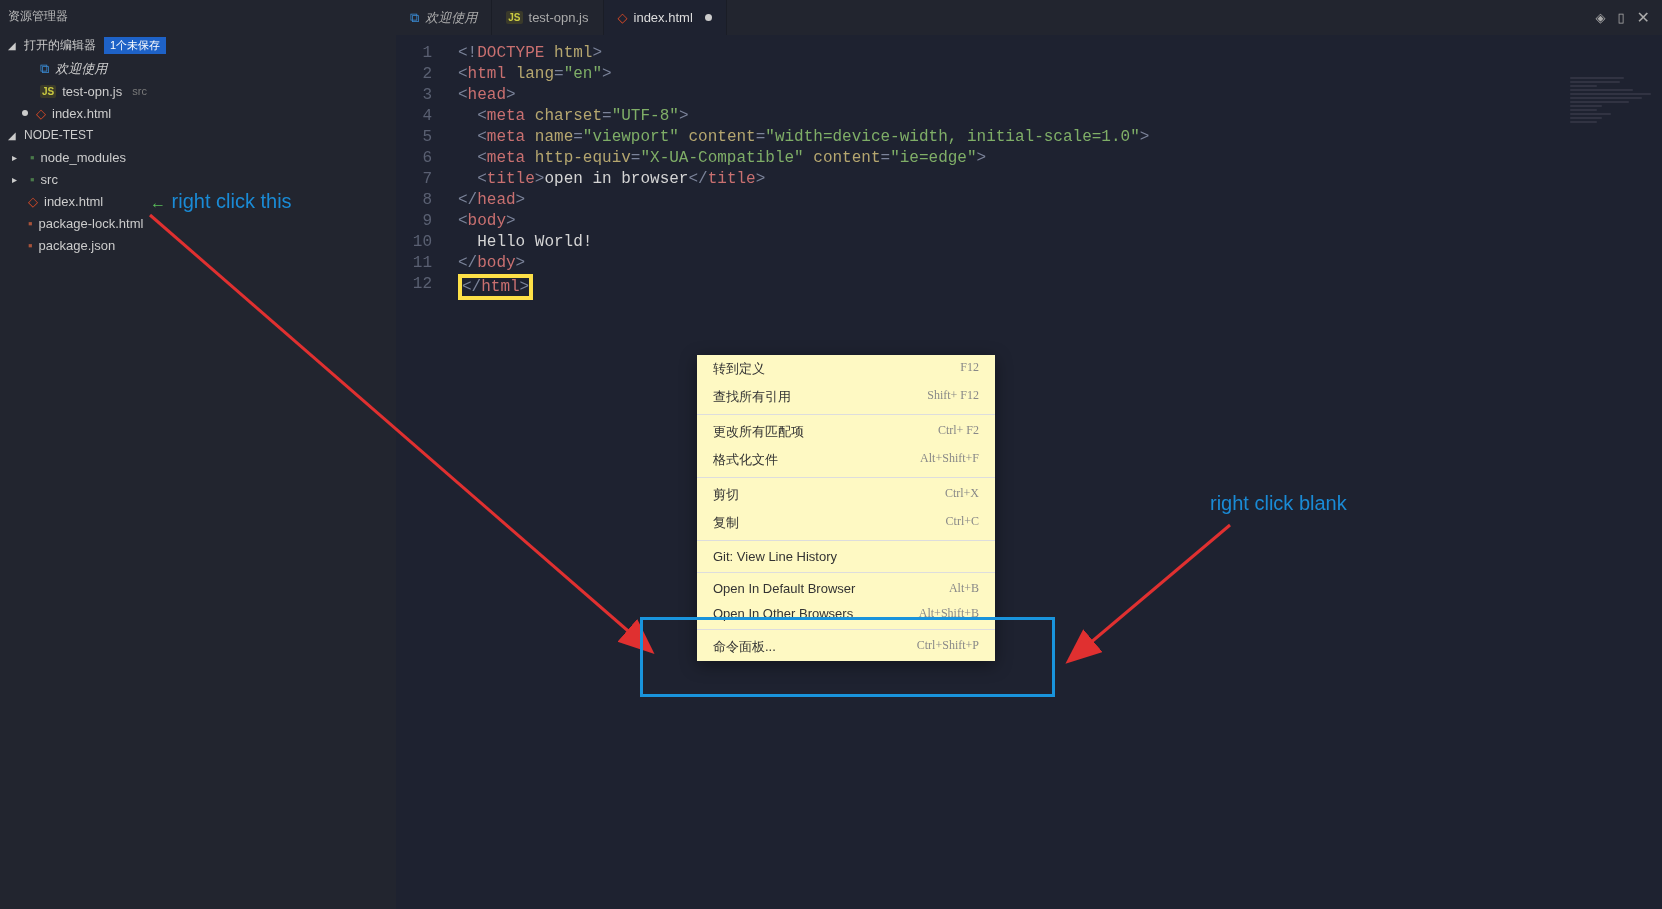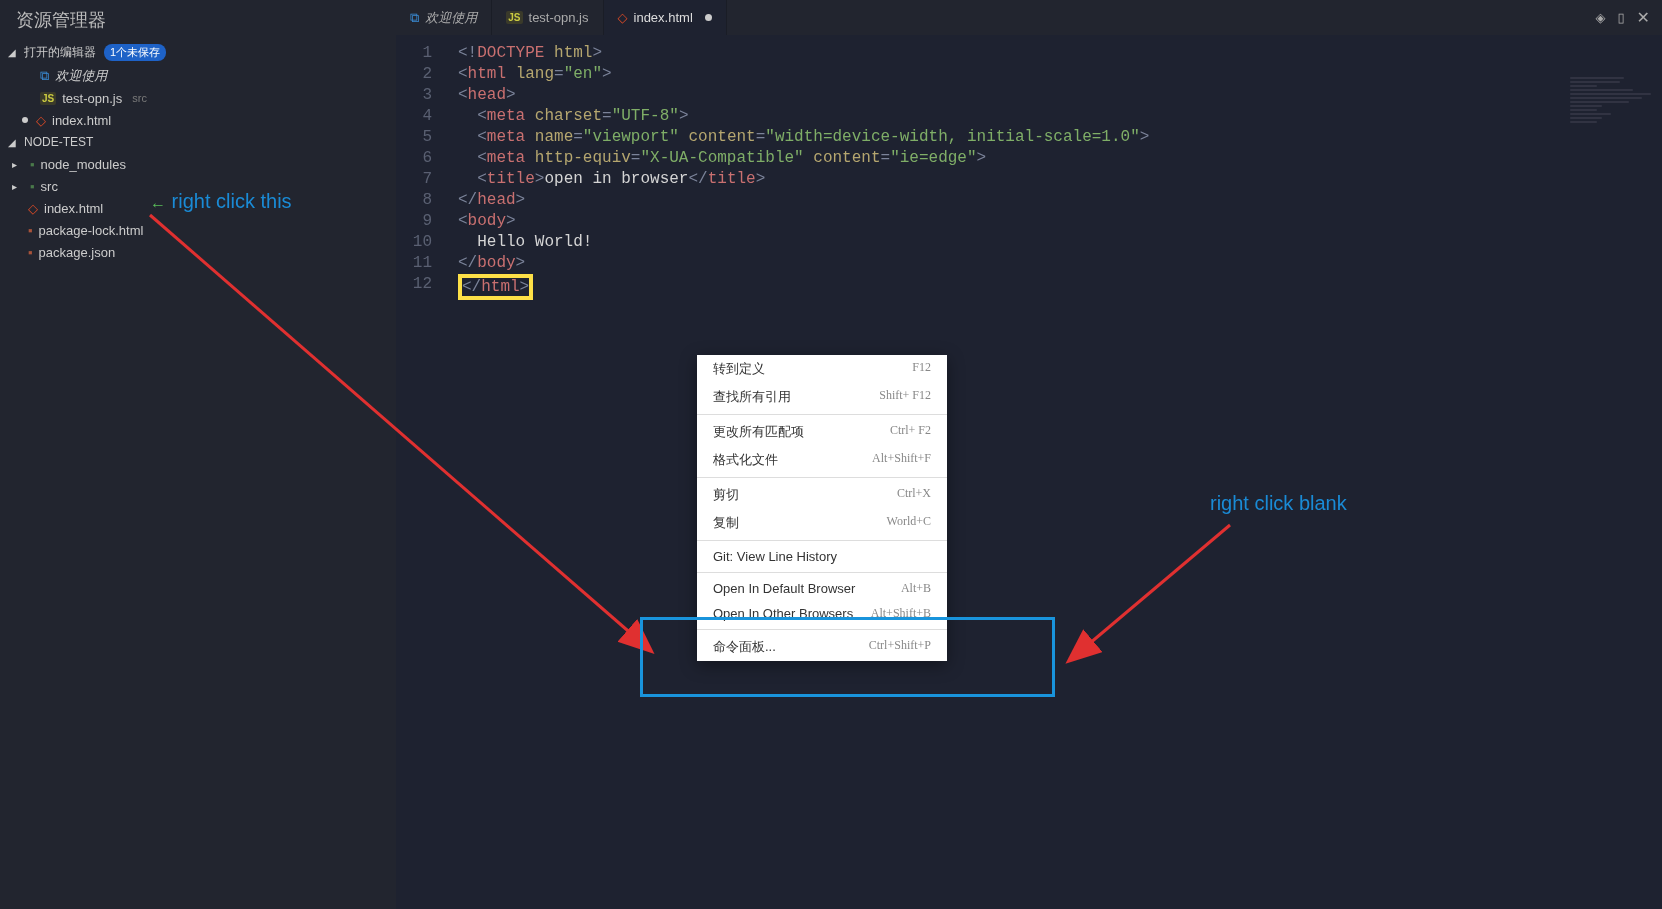--- a/index.html
+++ b/index.html
@@ -16,41 +16,40 @@
 .container { display: flex; height: 100%; }
 
 
 .sidebar {
   width: 396px;
   background: #22252f;
   display: flex;
   flex-direction: column;
 }
 .sidebar-header {
-  padding: 8px 16px;
-  font-size: 18px;
+  padding: 8px 8px;
+  font-size: 12px;
   color: #bbb;
 }
 .section-header {
   display: flex;
   align-items: center;
   padding: 4px 8px;
   font-size: 12px;
   color: #ccc;
   cursor: pointer;
   gap: 4px;
 }
 .chevron { font-size: 10px; display: inline-block; width: 12px; }
 .badge {
   background: #1e62c7;
   color: #fff;
   font-size: 11px;
   padding: 1px 6px;
   margin-left: 4px;
-  border-radius: 8px;
 }
 .tree-item {
   display: flex;
   align-items: center;
   padding: 2px 10px 2px 28px;
   font-size: 13px;
   color: #ccc;
   gap: 6px;
   cursor: pointer;
   height: 22px;
@@ -117,22 +116,22 @@
 .tok-attr { color: #b5a66f; }
 .tok-string { color: #7fae67; }
 .tok-text { color: #d4d4d4; }
 .cursor-box { border: 4px solid #fde047; display: inline-block; line-height: 18px; }
 
 
 .context-menu {
   position: absolute;
   left: 697px;
   top: 355px;
-  width: 250px;
-  background: #ffffff;
+  width: 298px;
+  background: #fef9c3;
   color: #333;
   font-size: 13px;
   box-shadow: 0 4px 16px rgba(0,0,0,0.4);
   z-index: 10;
 }
 .menu-item {
   display: flex;
   justify-content: space-between;
   padding: 5px 16px;
   cursor: pointer;
@@ -309,21 +308,21 @@
       <span>格式化文件</span>
       <span class="menu-shortcut">Alt+Shift+F</span>
     </div>
     <div class="menu-sep"></div>
     <div class="menu-item">
       <span>剪切</span>
       <span class="menu-shortcut">Ctrl+X</span>
     </div>
     <div class="menu-item">
       <span>复制</span>
-      <span class="menu-shortcut">World+C</span>
+      <span class="menu-shortcut">Ctrl+C</span>
     </div>
     <div class="menu-sep"></div>
     <div class="menu-item">
       <span>Git: View Line History</span>
       <span class="menu-shortcut"></span>
     </div>
     <div class="menu-sep"></div>
     <div class="menu-item">
       <span>Open In Default Browser</span>
       <span class="menu-shortcut">Alt+B</span>

